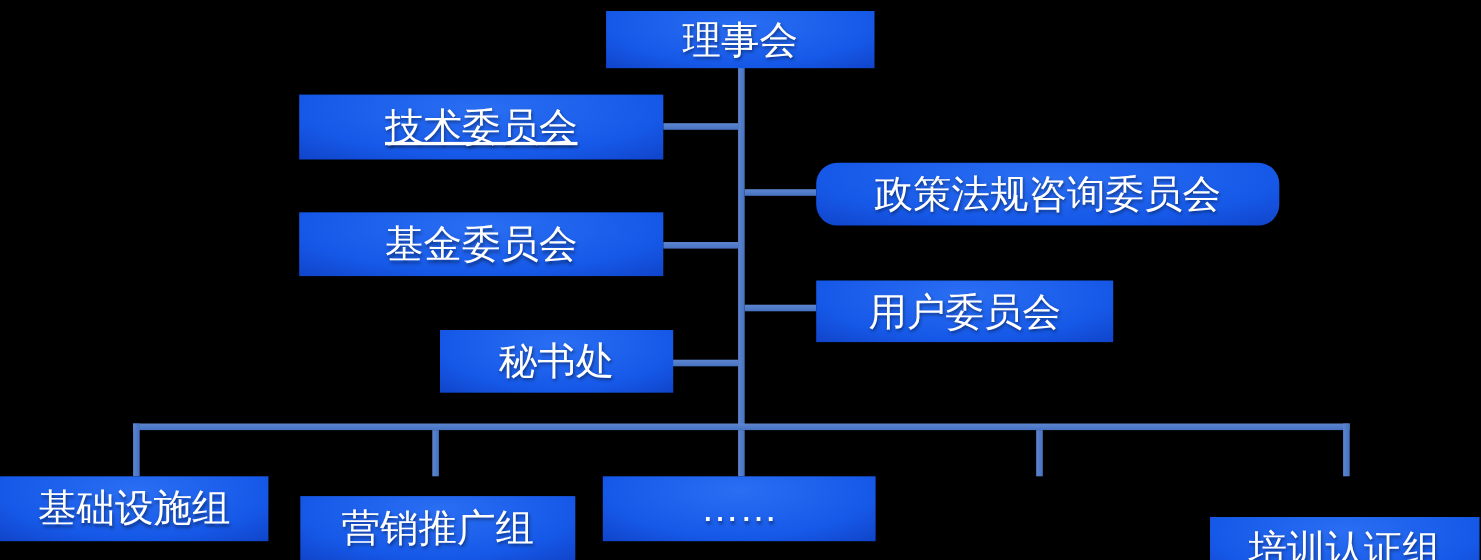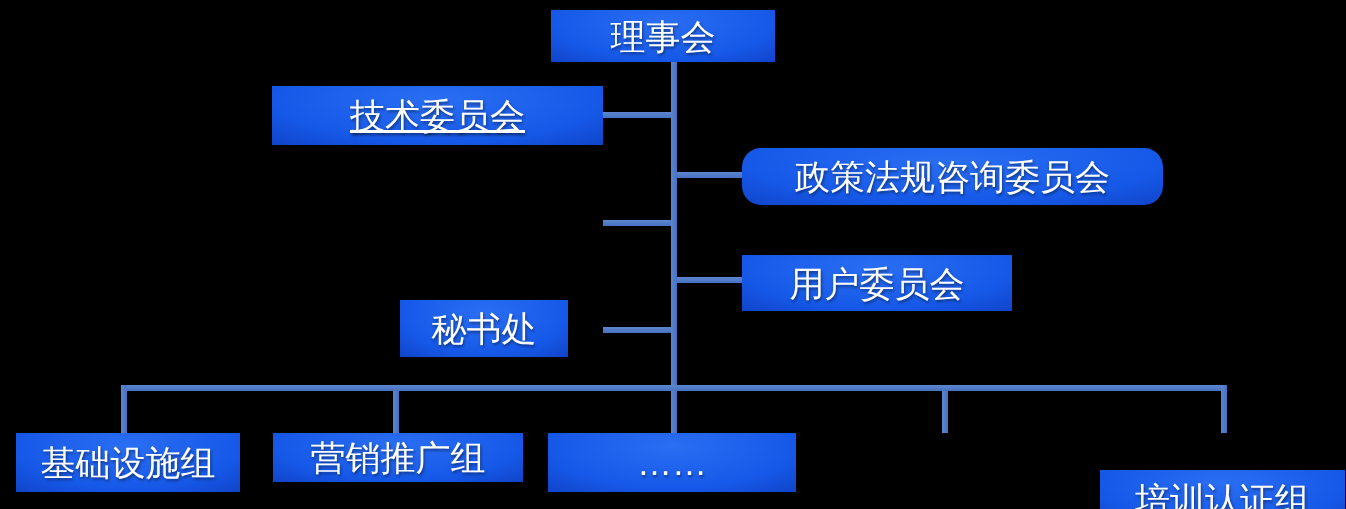--- a/index.html
+++ b/index.html
@@ -24,28 +24,28 @@
     align-items: center;
     justify-content: center;
     color: #ffffff;
     font-size: 35px;
     line-height: 1;
     background: radial-gradient(ellipse 115% 170% at 50% 22%,
                 #2a6ef3 0%, #1659e8 42%, #0c35b4 78%, #0a2b9e 100%);
     text-shadow: 1px 2px 3px rgba(0,0,0,0.45);
     white-space: nowrap;
   }
-  .board        { left: 551px;  top: 10px;  width: 224px; height: 52px; }
+  .board        { left: 551px;  top: 10px;  width: 244px; height: 52px; }
   .tech         { left: 272px;  top: 86px;  width: 331px; height: 59px; text-decoration: underline; }
   .policy       { left: 742px;  top: 148px; width: 421px; height: 57px; border-radius: 19px; }
   .fund         { left: 272px;  top: 193px; width: 331px; height: 58px; }
   .user         { left: 742px;  top: 255px; width: 270px; height: 56px; }
-  .secretariat  { left: 400px;  top: 300px; width: 168px; height: 57px; }
-  .g-infra      { left: 16px;    top: 433px; width: 224px; height: 59px; }
-  .g-marketing  { left: 273px;  top: 433px; width: 250px; height: 49px; }
+  .secretariat  { left: 400px;  top: 300px; width: 212px; height: 57px; }
+  .g-infra      { left: 0;    top: 433px; width: 244px; height: 59px; }
+  .g-marketing  { left: 273px;  top: 451px; width: 250px; height: 59px; }
   .g-ellipsis   { left: 548px;  top: 433px; width: 248px; height: 59px; }
   .g-compliance { left: 823px;  top: 433px; width: 252px; height: 59px; }
   .g-training   { left: 1100px; top: 433px; width: 245px; height: 59px; margin-top: 37px; }
   
   .line {
     position: absolute;
     background: linear-gradient(to bottom, #5d86cf 0%, #4672c2 100%);
   }
   .line.v { background: linear-gradient(to right, #5d86cf 0%, #4672c2 100%); }
   .trunk        { left: 671px; top: 61px;  width: 6px;    height: 330px; }
@@ -76,20 +76,21 @@
   <div class="line v drop1"></div>
   <div class="line v drop2"></div>
   <div class="line v drop3"></div>
   <div class="line v drop4"></div>
   <div class="line v drop5"></div>
 
   <div class="node board">理事会</div>
 
   <div class="node tech">技术委员会</div>
   <div class="node policy">政策法规咨询委员会</div>
+  <div class="node fund">基金委员会</div>
   <div class="node user">用户委员会</div>
   <div class="node secretariat">秘书处</div>
 
   <div class="node g-infra">基础设施组</div>
   <div class="node g-marketing">营销推广组</div>
   <div class="node g-ellipsis">……</div>
   <div class="node g-training">培训认证组</div>
 
 </div>
 

